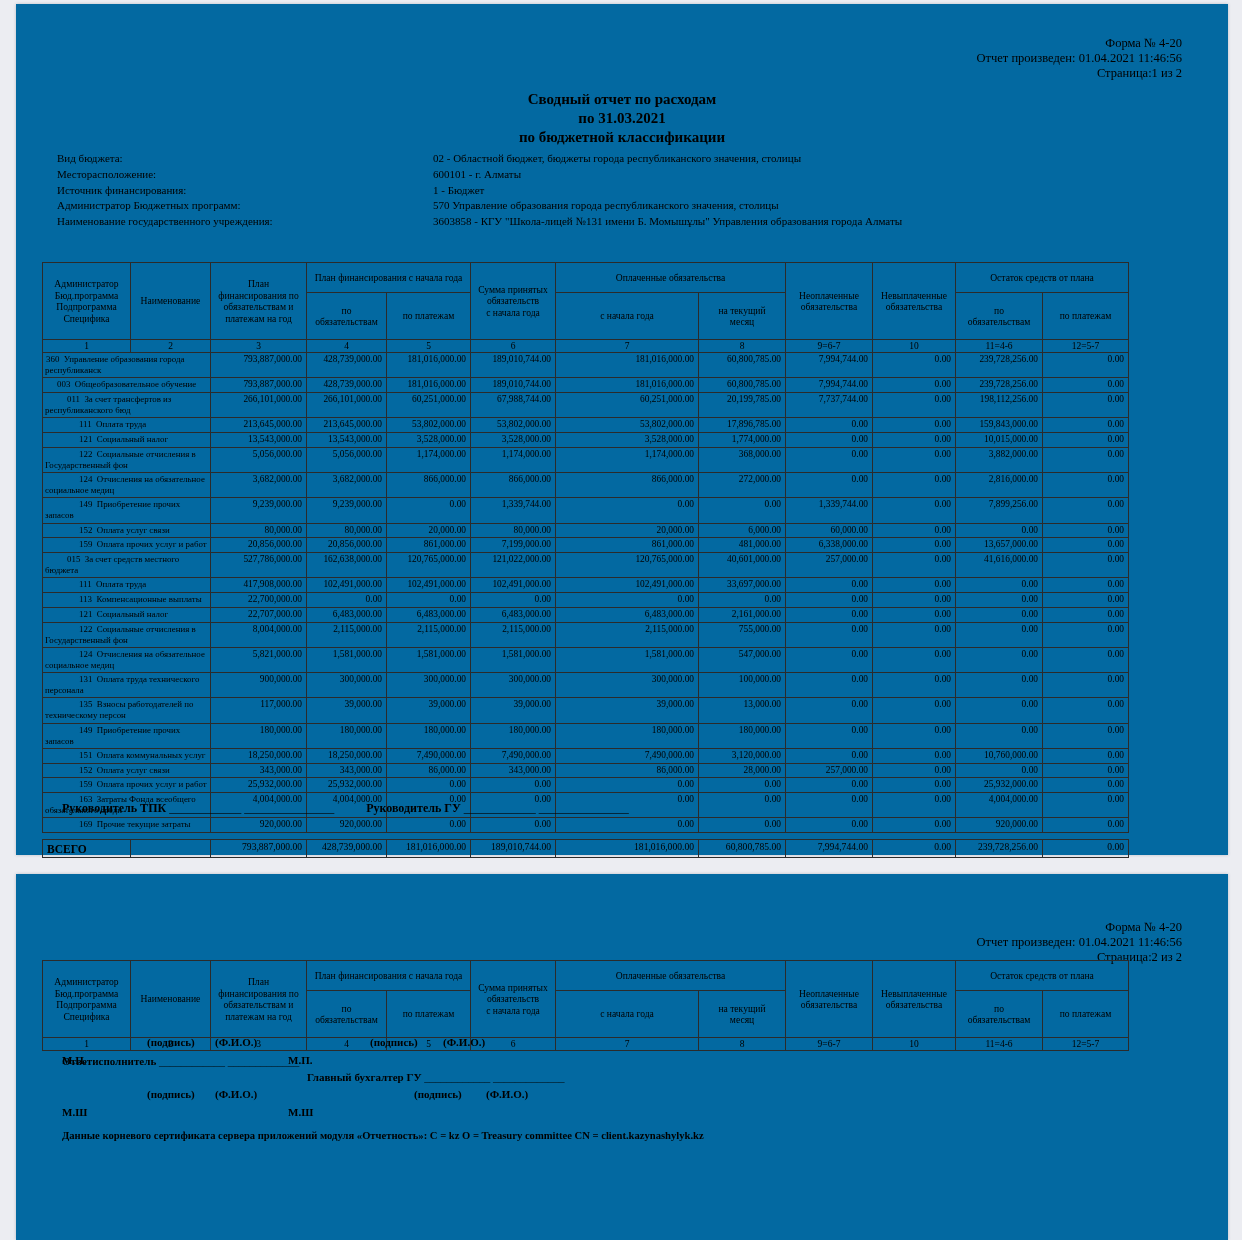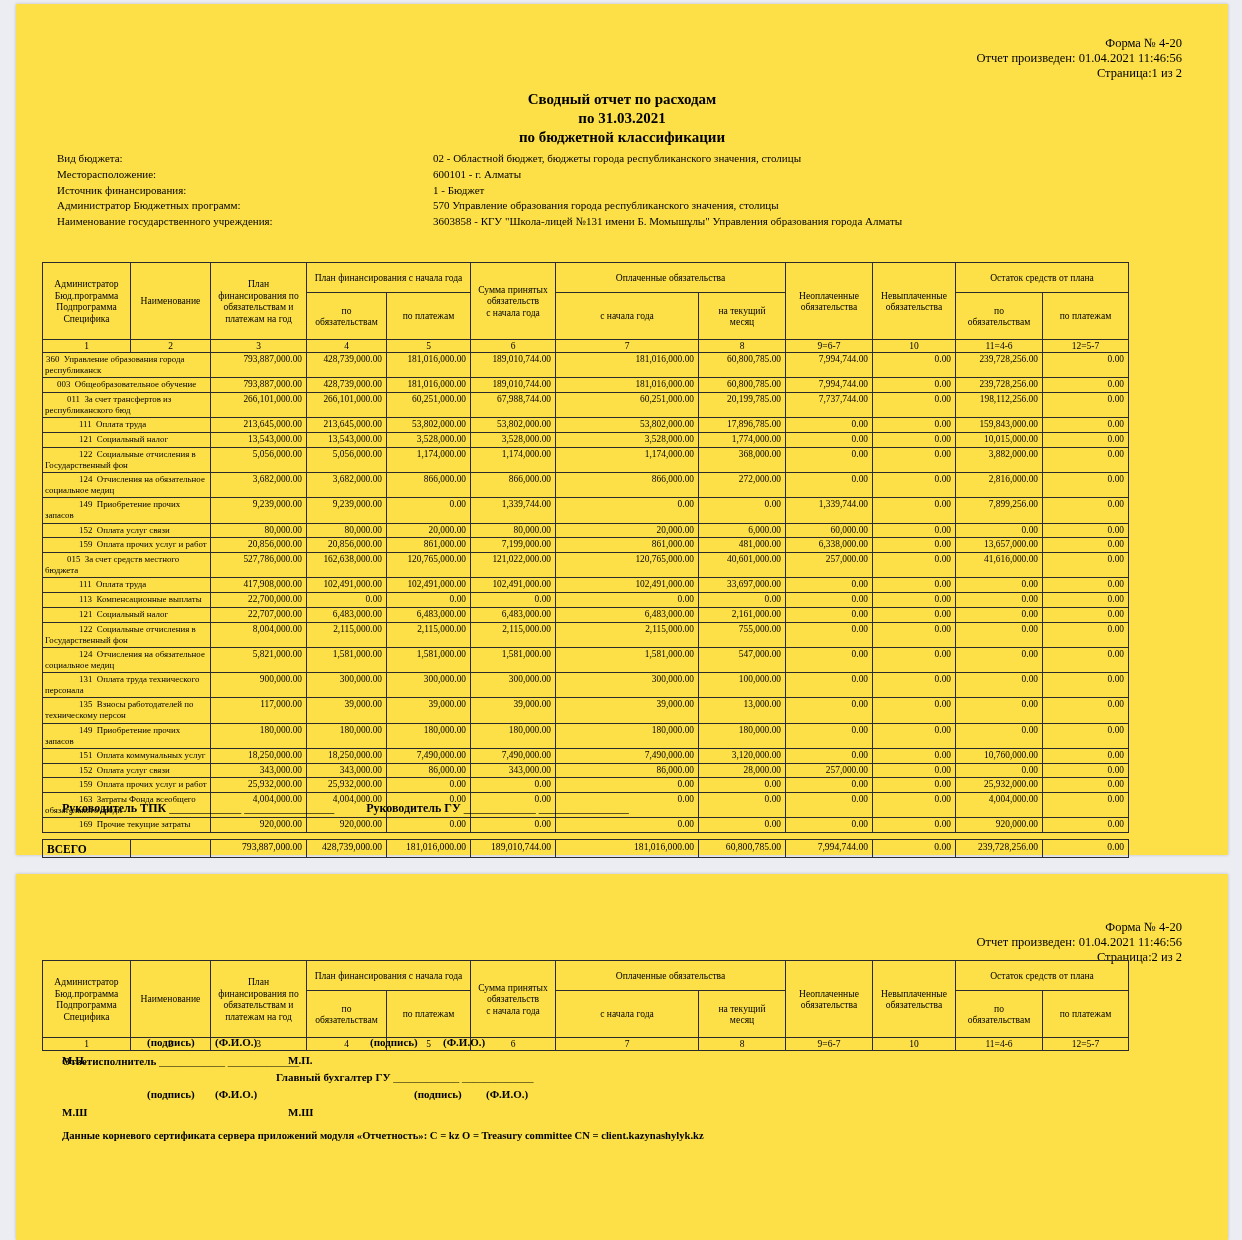--- a/index.html
+++ b/index.html
@@ -6,21 +6,21 @@
   html,body { width:1242px; height:1240px; }
   body {
     background:#ecedf2;
     font-family:"Liberation Serif","DejaVu Serif",serif;
     color:#000;
     overflow:hidden;
     position:relative;
   }
   .canvas { position:relative; width:1242px; height:1240px; overflow:hidden; }
   .page {
-    position:absolute; left:16px; width:1212px; background:#fde047;
+    position:absolute; left:16px; width:1212px; background:#0369a1;
     box-shadow:0 0 3px rgba(70,70,90,.28);
   }
   #page1 { top:4px; height:851px; }
   #page2 { top:874px; height:366px; }
 
   .form-header { position:absolute; right:46px; text-align:right; font-size:12.5px; line-height:1.2; }
   #page1 .form-header { top:32px; }
   #page2 .form-header { top:46px; }
 
   .title-block { position:absolute; top:86px; left:0; width:100%; text-align:center; font-weight:bold; font-size:15px; line-height:19px; }
@@ -608,21 +608,21 @@
     <div class="abs b" style="top:162px; left:354px;">(подпись)</div>
     <div class="abs b" style="top:162px; left:427px;">(Ф.И.О.)</div>
 
     <div class="abs b" style="top:180px; left:46px;">М.П.</div>
     <div class="abs b" style="top:180px; left:272px;">М.П.</div>
 
     <div class="abs" style="top:181px; left:46px;">
       <span class="b">Ответисполнитель</span>
       <span>____________  _____________</span>
     </div>
-    <div class="abs" style="top:197px; left:260px;">
+    <div class="abs" style="top:197px; left:291px;">
       <span class="b">Главный бухгалтер ГУ</span>
       <span>____________  _____________</span>
     </div>
 
     <div class="abs b" style="top:214px; left:131px;">(подпись)</div>
     <div class="abs b" style="top:214px; left:199px;">(Ф.И.О.)</div>
     <div class="abs b" style="top:214px; left:398px;">(подпись)</div>
     <div class="abs b" style="top:214px; left:470px;">(Ф.И.О.)</div>
 
     <div class="abs b" style="top:232px; left:46px;">М.Ш</div>

